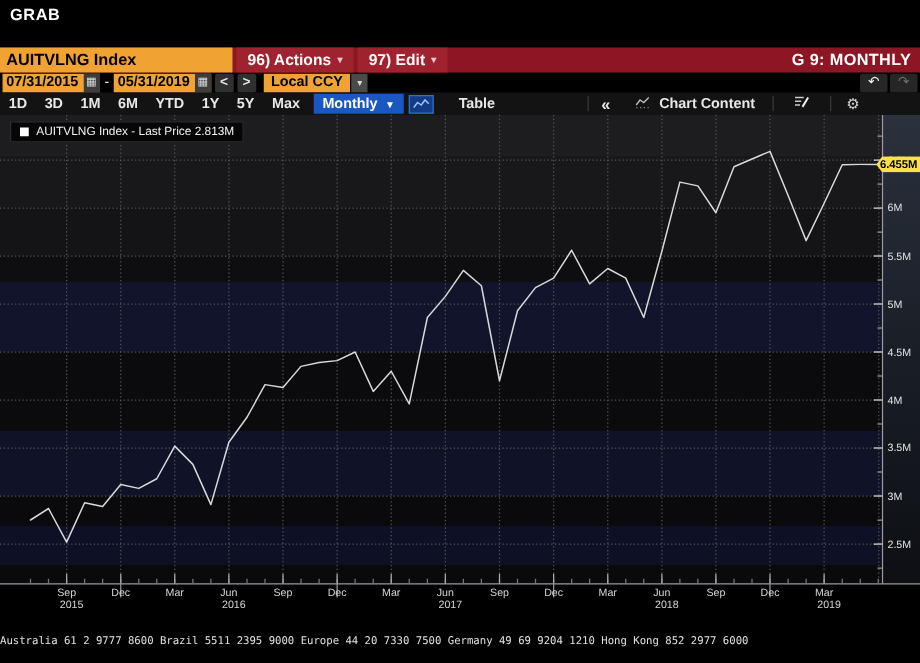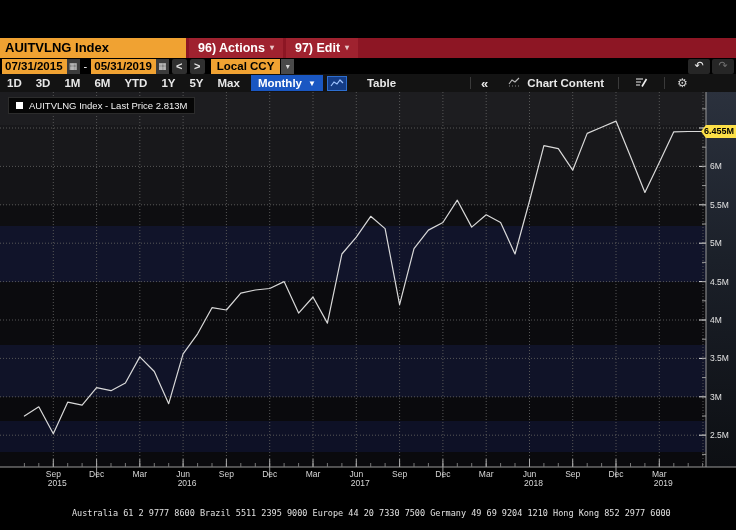--- a/index.html
+++ b/index.html
@@ -66,38 +66,42 @@
   .ylabel{position:absolute;left:710px;width:26px;font-size:8.5px;color:#e2e2e2;z-index:2;white-space:nowrap;}
   .badge{position:absolute;left:701px;width:35px;height:13px;background:#fde047;color:#000;font-size:9px;
      font-weight:bold;line-height:13px;text-align:right;padding-right:2px;box-sizing:border-box;
      clip-path:polygon(0 50%,14% 0,100% 0,100% 100%,14% 100%);z-index:3;}
   .xlabel{position:absolute;top:377px;width:44px;text-align:center;font-size:8.5px;color:#d6d6d6;}
   .xyear{position:absolute;top:386px;width:44px;text-align:center;font-size:8.5px;color:#d6d6d6;}
 
   
   .footer{position:absolute;top:488px;left:0;right:0;font-family:"DejaVu Sans Mono",monospace;
           font-size:8.5px;color:#e0e0e0;line-height:10px;white-space:pre;}
-  .f1{padding-left:72px;}
+  .f1{}
 </style>
 </head>
 <body>
 
 <div class="screen">
 
+  <div class="topbar">
+    <span class="cmd">GRAB</span>
+  </div>
 
   <div class="secbar">
     <div class="ticker">AUITVLNG Index</div>
     <div class="rb-btn">
       <span>96) Actions</span>
       <span class="rb-caret">▾</span>
     </div>
     <div class="rb-btn">
       <span>97) Edit</span>
       <span class="rb-caret">▾</span>
     </div>
+    <div class="g9">G 9: MONTHLY</div>
   </div>
 
   <div class="datebar">
     <div class="datefield">
       <span class="txt">07/31/2015</span>
       <span class="cal iconfont">▦</span>
     </div>
     <span class="dash">-</span>
     <div class="datefield">
       <span class="txt">05/31/2019</span>

